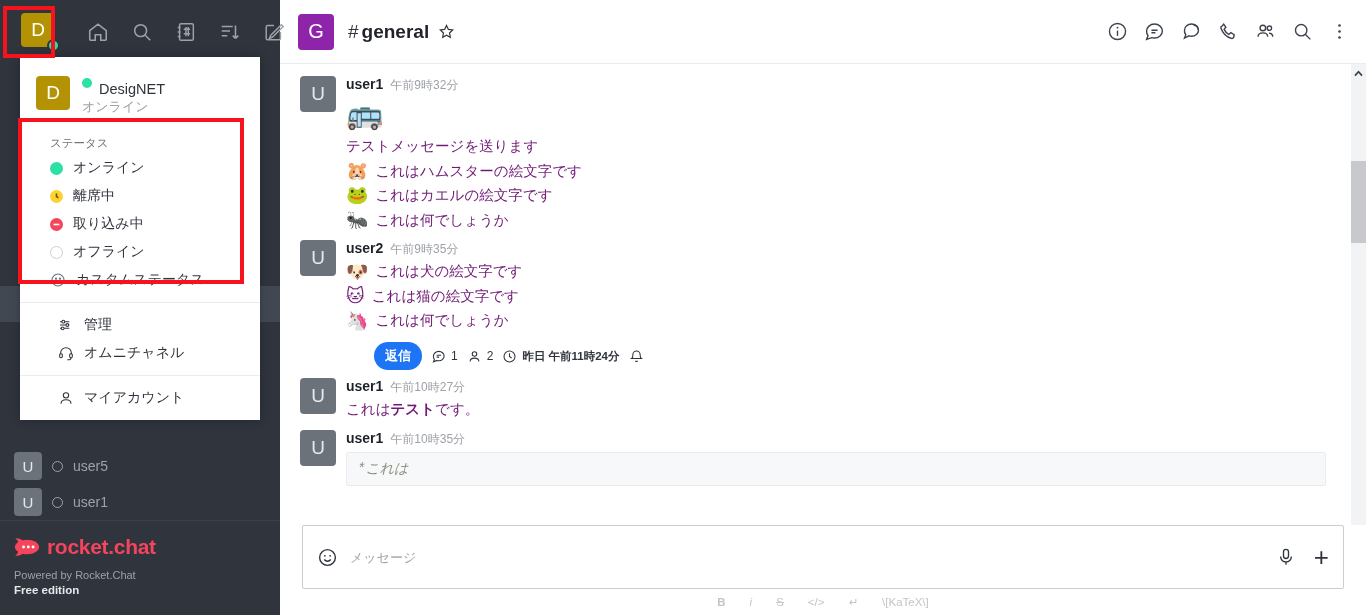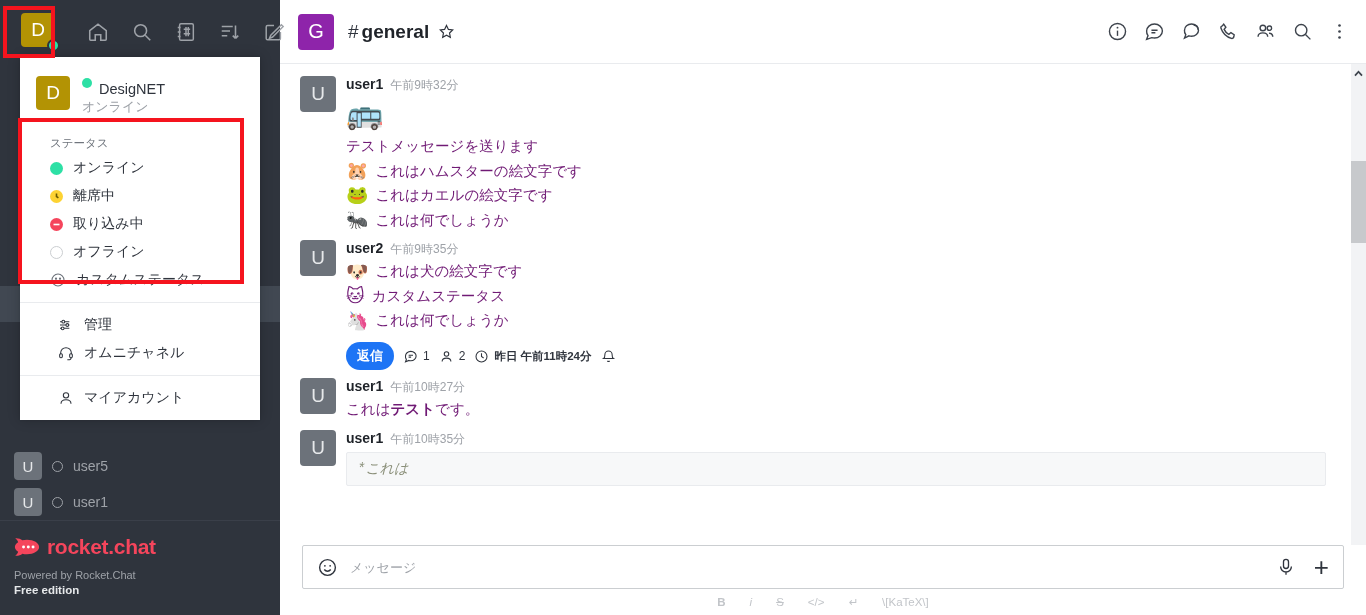--- a/index.html
+++ b/index.html
@@ -148,20 +148,21 @@
   .m-line.emoji-line { display: flex; align-items: center; gap: 7px; }
   .m-emoji-big { font-size: 30px; line-height: 1.1; padding: 2px 0 4px 0; }
   .m-emoji { font-size: 18px; line-height: 1; }
   .m-bold { font-weight: bold; }
 
   .thread-bar { display: flex; align-items: center; gap: 9px; margin-top: 9px; }
   .reply-btn {
     background: #1d74f5; color: #fff; font-size: 13px; font-weight: bold;
     padding: 5px 11px; border-radius: 14px; border: none; cursor: pointer;
     font-family: "Liberation Sans", sans-serif;
+    margin-left: 28px;
   }
   .tmeta { display: flex; align-items: center; gap: 5px; color: #2f343d; }
   .tmeta .ti { width: 15px; height: 15px; color: #2f343d; display:block; }
   .tmeta .tv { font-size: 12px; color: #2f343d; }
   .tdate { font-size: 11.5px; font-weight: bold; color: #2f343d; }
 
   .codeblock {
     border: 1px solid #e9ebee; background: #f7f8f9;
     border-radius: 2px; padding: 7px 10px; margin-top: 4px;
     font-family: "Liberation Mono", "DejaVu Sans Mono", monospace;
@@ -179,21 +180,21 @@
     display: flex; align-items: center; justify-content: center;
   }
   .msg-scroll .thumb {
     position: absolute; left: 0; width: 15px; top: 97px; height: 82px;
     background: #c7c9cc;
   }
 
   
   .composer-wrap { padding: 0 22px 0 22px; flex: 0 0 auto; }
   .composer {
-    border: 1px solid #cbced1; border-radius: 2px; height: 44px;
+    border: 1px solid #cbced1; border-radius: 2px; height: 64px;
     display: flex; align-items: center; padding: 0 14px; background: #fff;
   }
   .composer .emoji-ico { width: 21px; height: 21px; color: #2f343d; display:block; margin-right: 12px; }
   .composer .cinput {
     flex: 1; border: none; outline: none; font-size: 13px; color: #2f343d;
     background: transparent; font-family: "Liberation Sans", sans-serif;
   }
   .composer .cinput::placeholder { color: #9ea2a8; }
   .composer .c-ico { width: 20px; height: 20px; color: #2f343d; display:block; margin-left: 18px; }
   .composer .plus { font-size: 26px; color: #2f343d; line-height: 1; margin-left: 18px; }
@@ -469,21 +470,21 @@
           <div class="m-head">
             <span class="m-user">user2</span>
             <span class="m-time">午前9時35分</span>
           </div>
           <div class="m-line emoji-line">
             <span class="m-emoji">🐶</span>
             <span>これは犬の絵文字です</span>
           </div>
           <div class="m-line emoji-line">
             <span class="m-emoji">🐱</span>
-            <span>カスタムステータス</span>
+            <span>これは猫の絵文字です</span>
           </div>
           <div class="m-line emoji-line">
             <span class="m-emoji">🦄</span>
             <span>これは何でしょうか</span>
           </div>
 
           <div class="thread-bar">
             <button class="reply-btn">返信</button>
             <span class="tmeta">
               <svg class="ti" viewBox="0 0 24 24" fill="none" stroke="currentColor" stroke-width="1.7">

